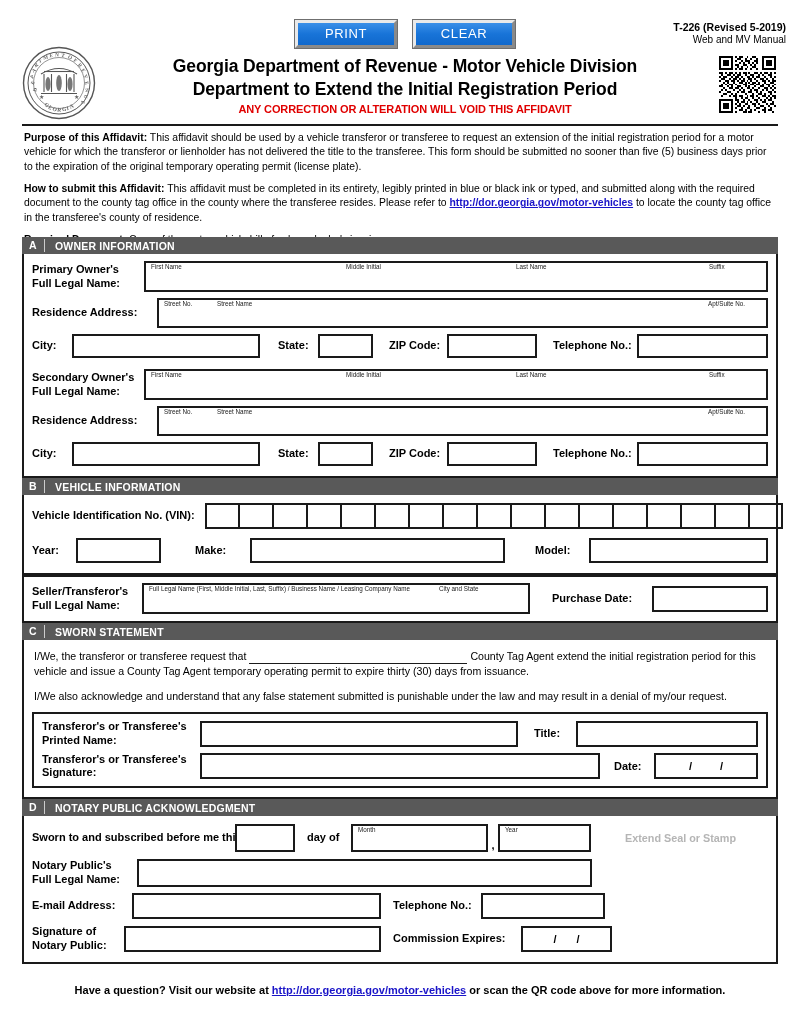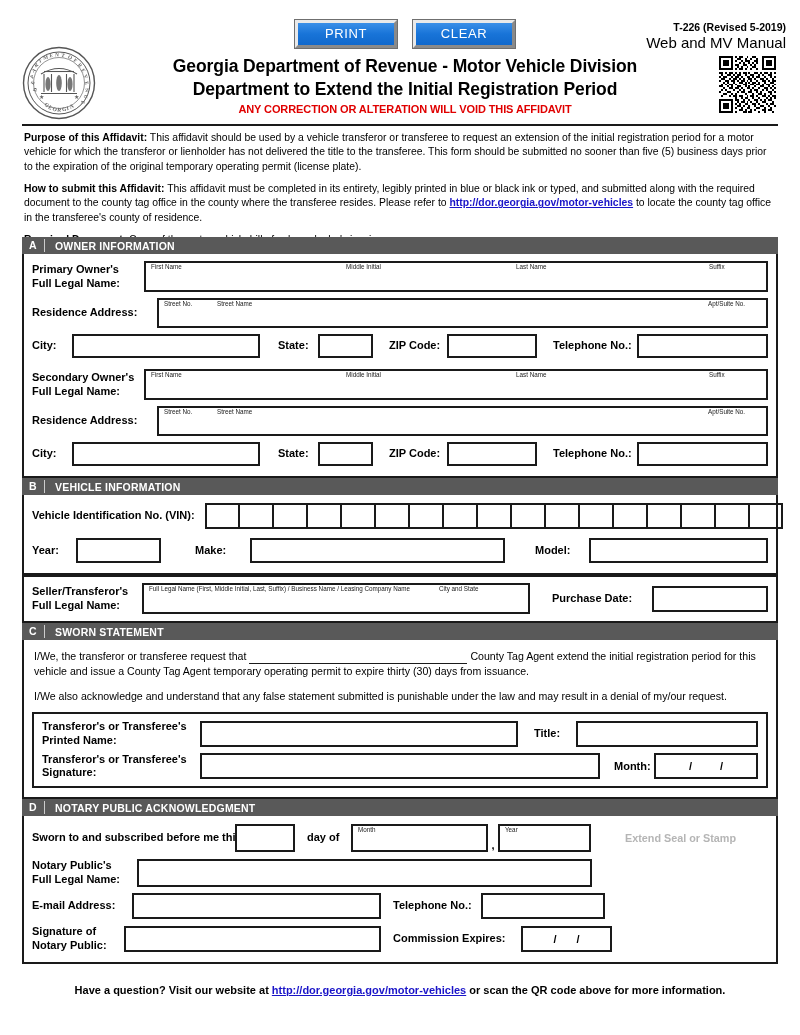--- a/index.html
+++ b/index.html
@@ -58,21 +58,21 @@
     padding: 0;
   }
   .doc-ref {
     position: absolute;
     right: 14px;
     top: 21px;
     text-align: right;
     line-height: 1.25;
   }
   .doc-ref .r1 { font-size: 10.5px; font-weight: bold; }
-  .doc-ref .r2 { font-size: 15px; }
+  .doc-ref .r2 { font-size: 10px; }
   .qr {
     position: absolute;
     right: 24px;
     top: 56px;
     width: 57px;
     height: 57px;
   }
   .title-wrap {
     position: absolute;
     left: 110px;
@@ -721,21 +721,21 @@
           <div class="lbl" style="width:42px;margin-left:16px;">Title:</div>
           <div class="fld" style="flex:1;height:26px;"></div>
         </div>
 
         <div class="row" style="margin-bottom:0;">
           <div class="lbl two" style="width:158px;">
             <div>Transferor's or Transferee's</div>
             <div>Signature:</div>
           </div>
           <div class="fld" style="width:400px;height:26px;"></div>
-          <div class="lbl" style="width:40px;margin-left:14px;">Month:</div>
+          <div class="lbl" style="width:40px;margin-left:14px;">Date:</div>
           <div class="fld" style="flex:1;height:26px;">
             <div class="date-slashes">
               <span>/</span>
               <span>/</span>
             </div>
           </div>
         </div>
       </div>
     </div>
 

